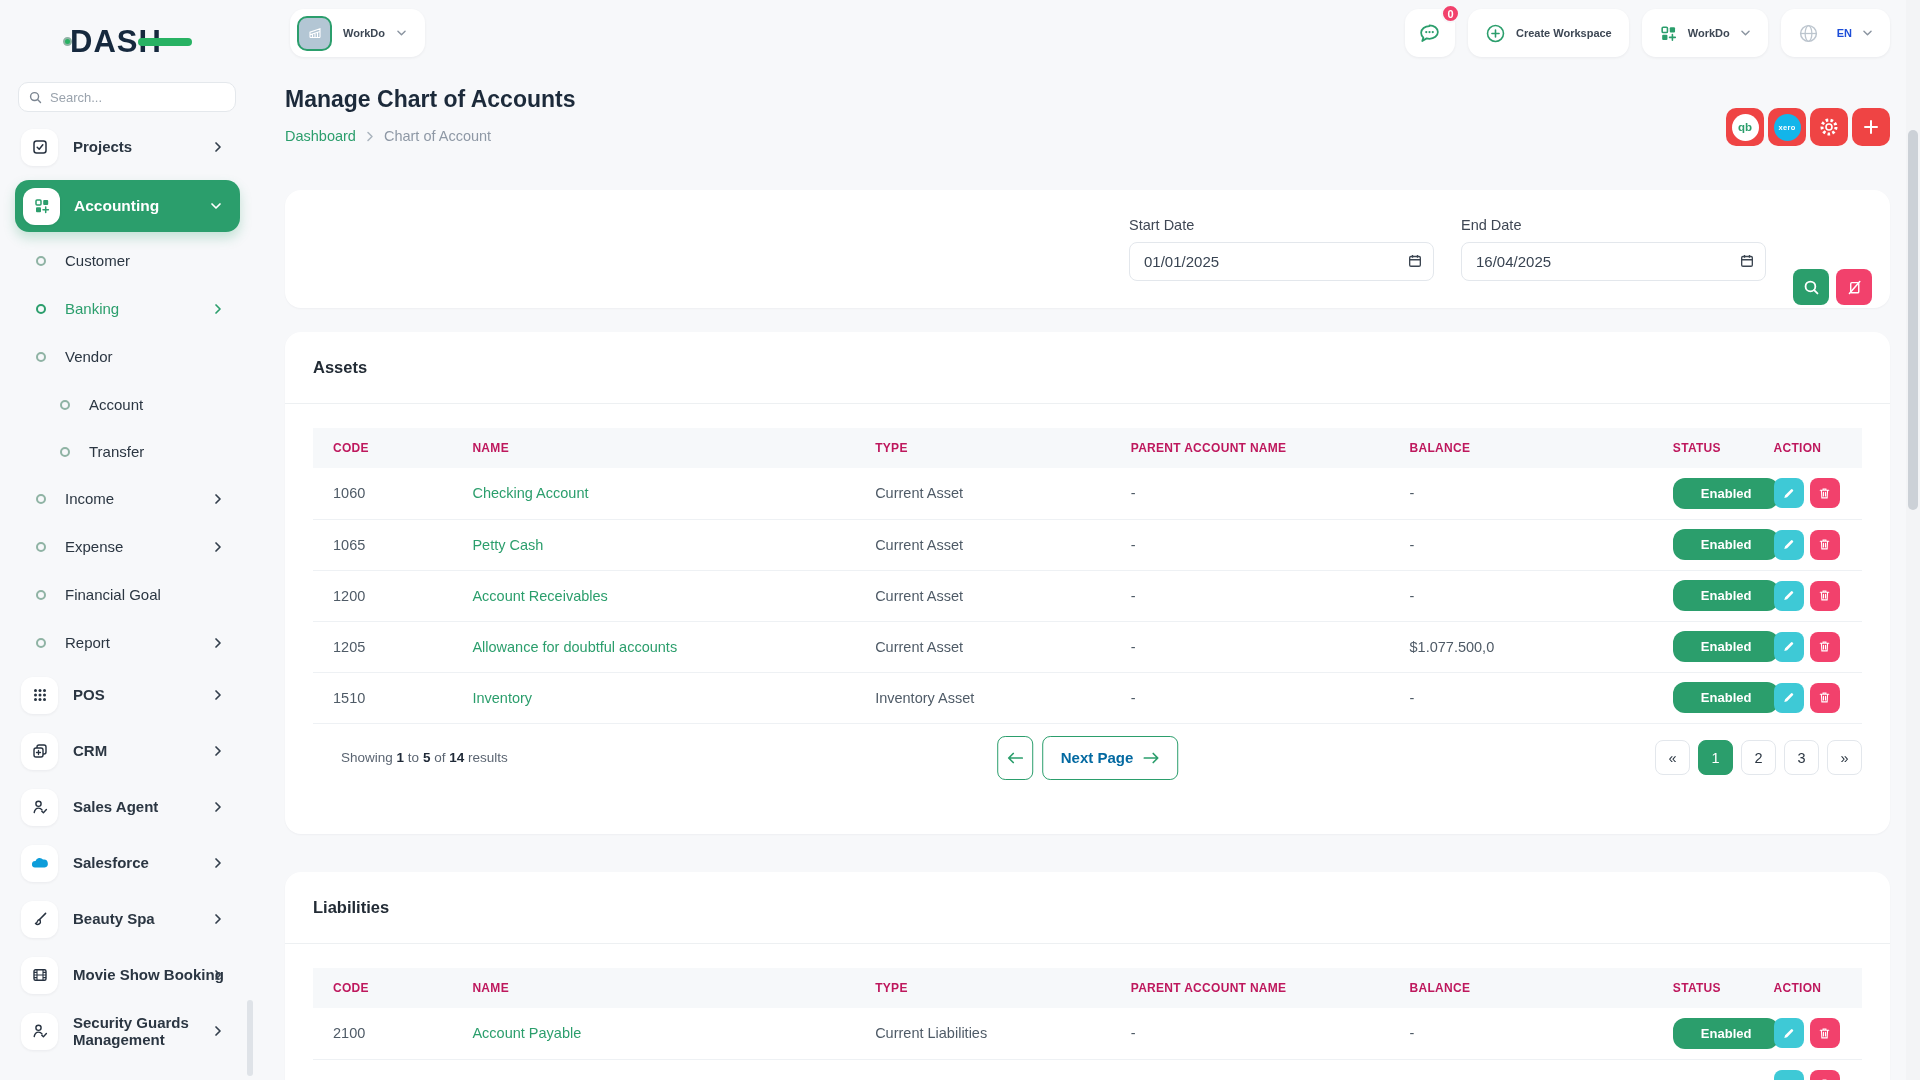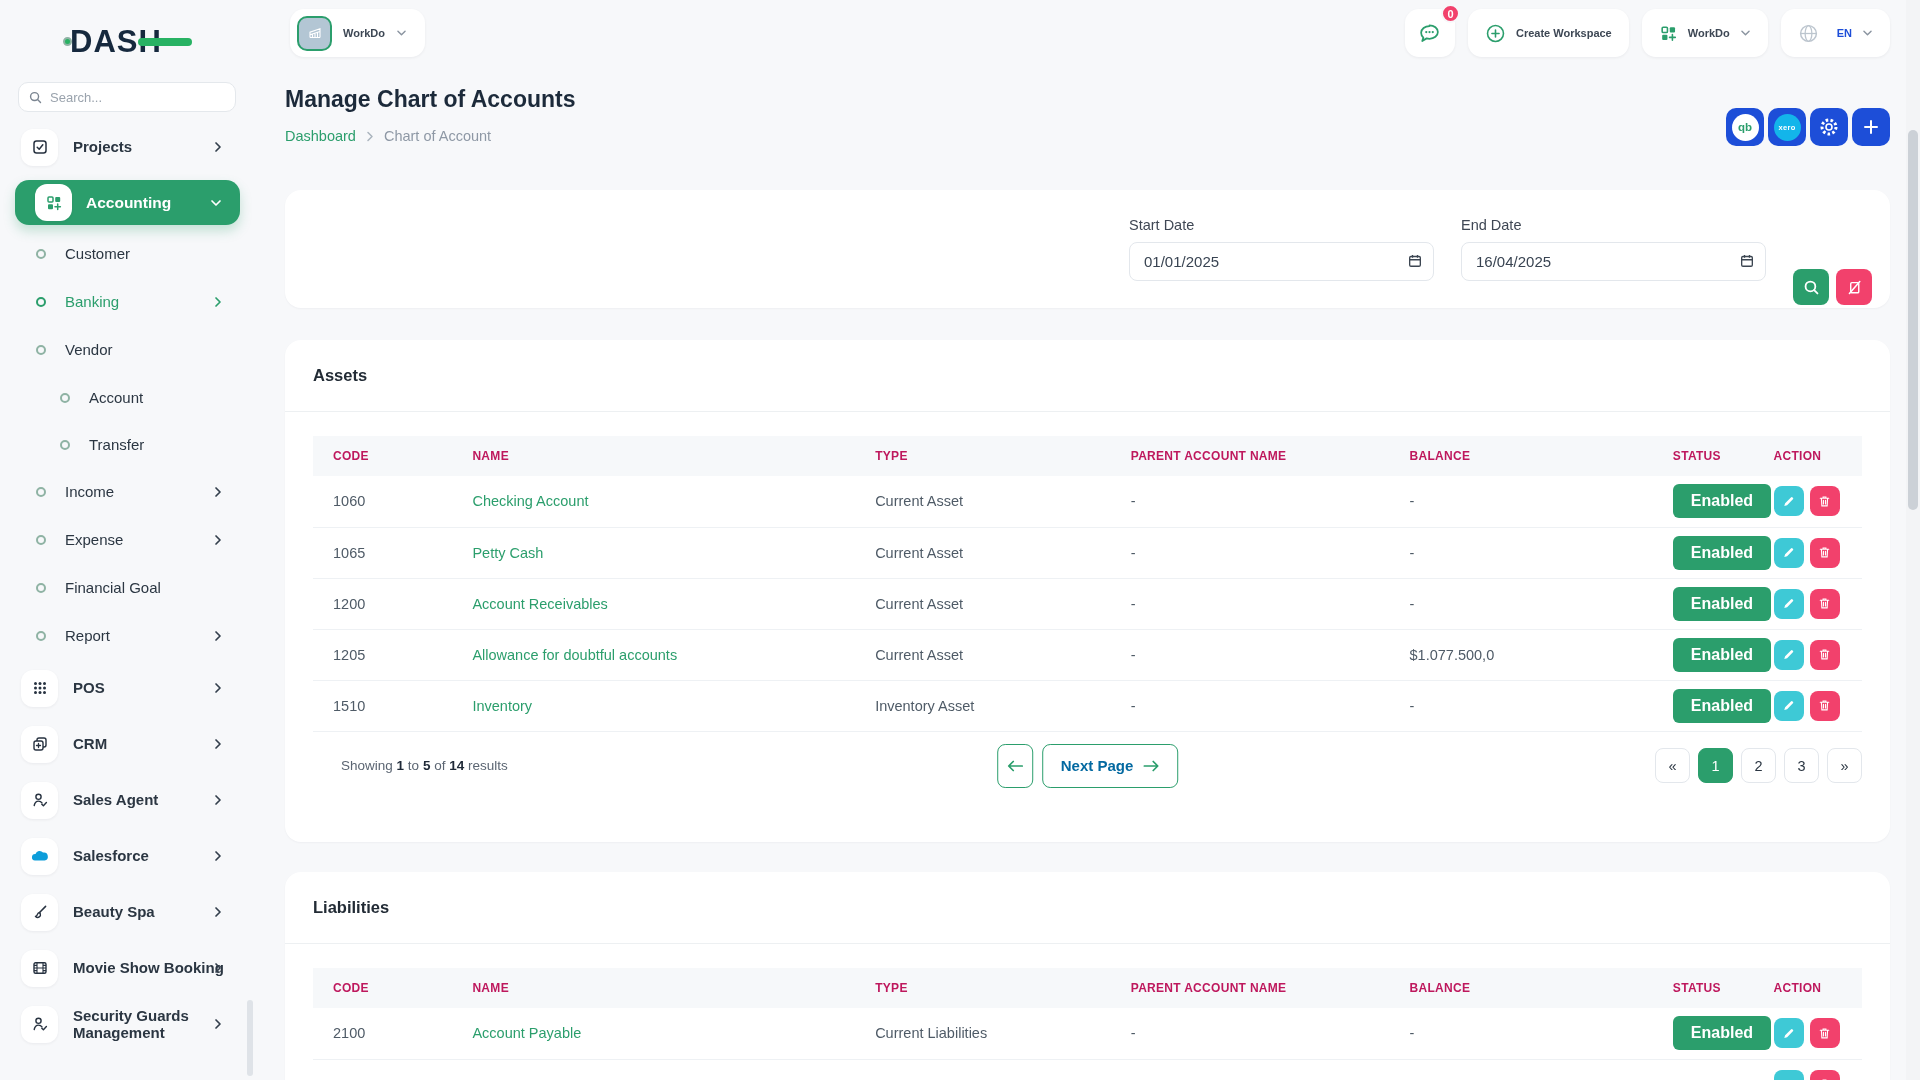--- a/index.html
+++ b/index.html
@@ -20,21 +20,21 @@
   .mi.dot-item { height:48px; padding-left:36px; }
   .mi.sub { height:47px; padding-left:60px; }
   .ibox { width:37px; height:37px; background:#fff; border-radius:12px; display:flex; align-items:center; justify-content:center; margin-right:15px; box-shadow:0 1px 3px rgba(16,24,40,.06); flex:none; }
   .mi .lbl { font-size:15px; color:#2b3642; font-weight:500; line-height:1.15; }
   .mi.big .lbl { font-weight:600; }
   .dot { width:10px; height:10px; border:2px solid #8fb3a4; border-radius:50%; margin-right:19px; flex:none; }
   .dot.green { border-color:#2b9e6c; }
   .mi .lbl.green { color:#2b9e6c; }
   .chev { position:absolute; right:32px; color:#333f4c; display:flex; }
   .chev.green { color:#2b9e6c; }
-  .mi.pill { background:#2b9e6c; margin:5px 15px; height:45px; border-radius:14px; padding-left:20px; box-shadow:0 6px 12px rgba(43,158,108,.25); }
+  .mi.pill { background:#2b9e6c; margin:5px 15px; height:52px; border-radius:14px; padding-left:8px; box-shadow:0 6px 12px rgba(43,158,108,.25); }
   .mi.pill .ibox { margin-right:14px; }
   .mi.pill .lbl { color:#fff; font-weight:700; font-size:15.5px; }
   .mi.pill .chev { right:18px; color:#fff; }
   .side-scroll { position:absolute; right:2px; top:1000px; width:6px; height:76px; border-radius:3px; background:#dfe3e8; }
 
   
   .main { position:absolute; left:255px; top:0; width:1665px; height:1080px; }
   .pill { background:#fff; border-radius:14px; box-shadow:0 1px 3px rgba(16,24,40,.06); display:flex; align-items:center; height:48px; cursor:pointer; }
   .ws-pill { position:absolute; left:35px; top:9px; padding:0 18px 0 7px; gap:11px; }
   .ws-ico { width:35px; height:35px; border-radius:10px; background:#b3c6d4; border:2px solid #2b9e6c; display:flex; align-items:center; justify-content:center; }
@@ -44,48 +44,48 @@
   .msg-badge { position:absolute; top:-5px; right:-5px; min-width:19px; height:19px; border-radius:10px; background:#f2416c; color:#fff; font-size:11px; font-weight:700; display:flex; align-items:center; justify-content:center; border:2px solid #f7f8fa; }
   .cw-pill, .wd-pill, .lang-pill { padding:0 17px; gap:10px; }
   .lang-pill .t.green { color:#1d4ed8;margin-left:8px; }
 
   
   .page-title { position:absolute; left:30px; top:86px; font-size:23px; font-weight:700; color:#1c2a3a; }
   .breadcrumb { position:absolute; left:30px; top:128px; display:flex; align-items:center; gap:10px; font-size:14.5px; }
   .breadcrumb .home { color:#2b9e6c; cursor:pointer; }
   .breadcrumb .cur { color:#8e98a5; }
   .head-actions { position:absolute; right:30px; top:108px; display:flex; gap:4px; }
-  .icon-btn { width:38px; height:38px; border-radius:10px; background:#1d4ed8; display:flex; align-items:center; justify-content:center; cursor:pointer; border:none; }
+  .icon-btn { width:38px; height:38px; border-radius:10px; background:#ef4444; display:flex; align-items:center; justify-content:center; cursor:pointer; border:none; }
   .qb-circle { width:27px; height:27px; border-radius:50%; background:#fff; color:#2b9e6c; font-size:11.5px; font-weight:800; display:flex; align-items:center; justify-content:center; }
   .xero-circle { width:27px; height:27px; border-radius:50%; background:#13b5ea; color:#fff; font-size:7.5px; font-weight:700; display:flex; align-items:center; justify-content:center; letter-spacing:.3px; }
 
   
   .card { position:absolute; left:30px; right:30px; background:#fff; border-radius:16px; box-shadow:0 1px 2px rgba(16,24,40,.04); }
   .filter-card { top:190px; height:118px; display:flex; align-items:center; justify-content:flex-end; padding:0 18px 0 28px; gap:27px; }
   .fgroup { width:305px; }
   .fgroup label { display:block; font-size:14.5px; color:#3f4754; margin-bottom:9px; }
   .finput { position:relative; }
   .finput input { width:100%; height:39px; border:1px solid #e3e7ec; border-radius:8px; padding:0 36px 0 14px; font-size:15px; color:#394452; outline:none; font-family:"Liberation Sans",sans-serif; background:#fff; }
   .finput .cal { position:absolute; right:11px; top:10px; }
   .fbtns { display:flex; gap:7px; align-self:flex-end; margin-bottom:3px; }
   .sq-btn { width:36px; height:36px; border-radius:8px; border:none; display:flex; align-items:center; justify-content:center; cursor:pointer; }
   .sq-btn.green { background:#2b9e6c; }
   .sq-btn.pink { background:#f2416c; }
 
   .sec-card .card-head { height:72px; display:flex; align-items:center; padding:0 28px; border-bottom:1px solid #edf0f2; }
   .card-title { font-size:16.5px; font-weight:700; color:#222b35; }
   .card-body { padding:24px 28px 0 28px; }
-  .assets-card { top:340px; height:502px; }
+  .assets-card { top:332px; height:502px; }
   .liab-card { top:872px; height:400px; }
 
   table { width:100%; border-collapse:collapse; table-layout:fixed; }
   thead th { background:#f6f8fa; height:40px; font-size:12px; font-weight:700; color:#be185d; letter-spacing:.3px; text-align:left; padding:0 10px 0 20px; }
   tbody td { height:51px; font-size:14.5px; color:#4f5b67; border-bottom:1px solid #eef1f4; padding:0 10px 0 20px; }
   td.name { color:#2b9e6c; cursor:pointer; }
-  .badge { display:inline-block; background:#2b9e6c; color:#fff; font-size:16px; font-weight:600; padding:8px 18px; border-radius:6px; }
+  .badge { display:inline-block; background:#2b9e6c; color:#fff; font-size:13px; font-weight:600; padding:8px 28px; border-radius:12px; }
   .row-actions { display:flex; gap:6px; }
   .act-btn { width:30px; height:30px; border-radius:8px; border:none; display:flex; align-items:center; justify-content:center; cursor:pointer; }
   .act-btn.edit { background:#3ec9d6; }
   .act-btn.del { background:#f2416c; }
   tr.partial td { border-bottom:none; height:44px; vertical-align:top; padding-top:10px; }
 
   
   .pag-row { position:relative; height:68px; display:flex; align-items:center; }
   .pag-summary { font-size:13.5px; color:#5b6572;margin-left:28px; }
   .pag-summary b { color:#1f2937; font-weight:700; }

